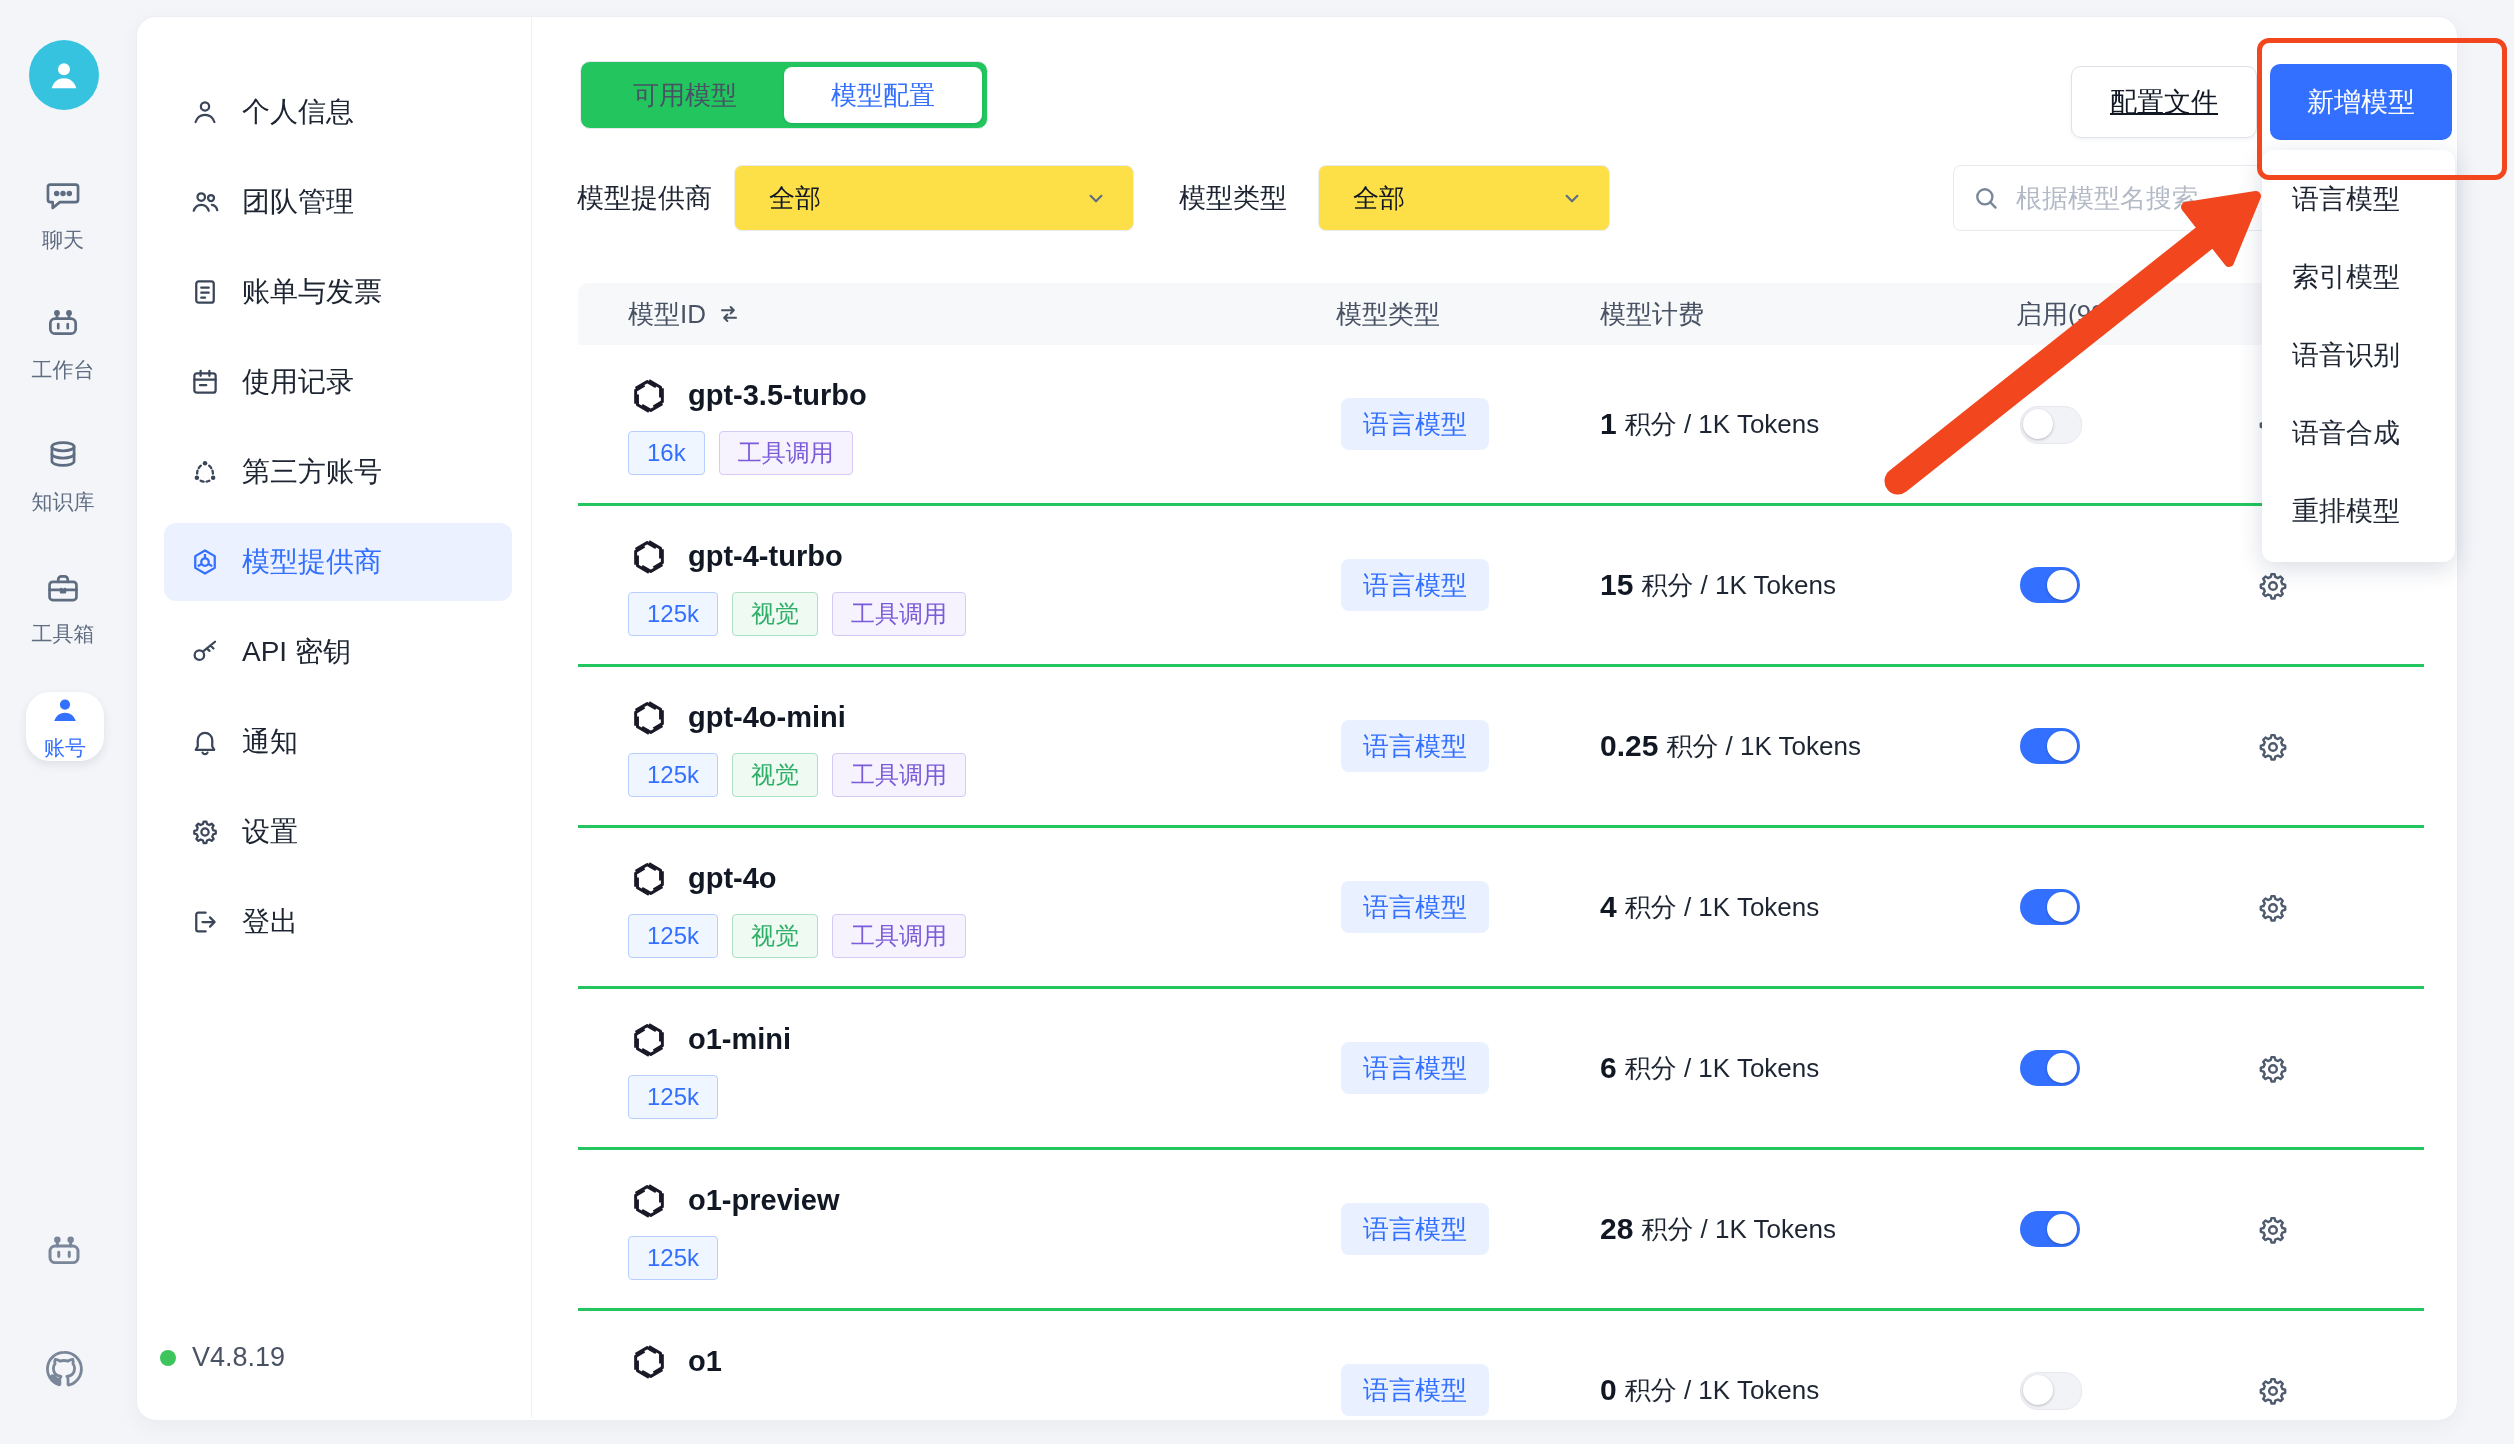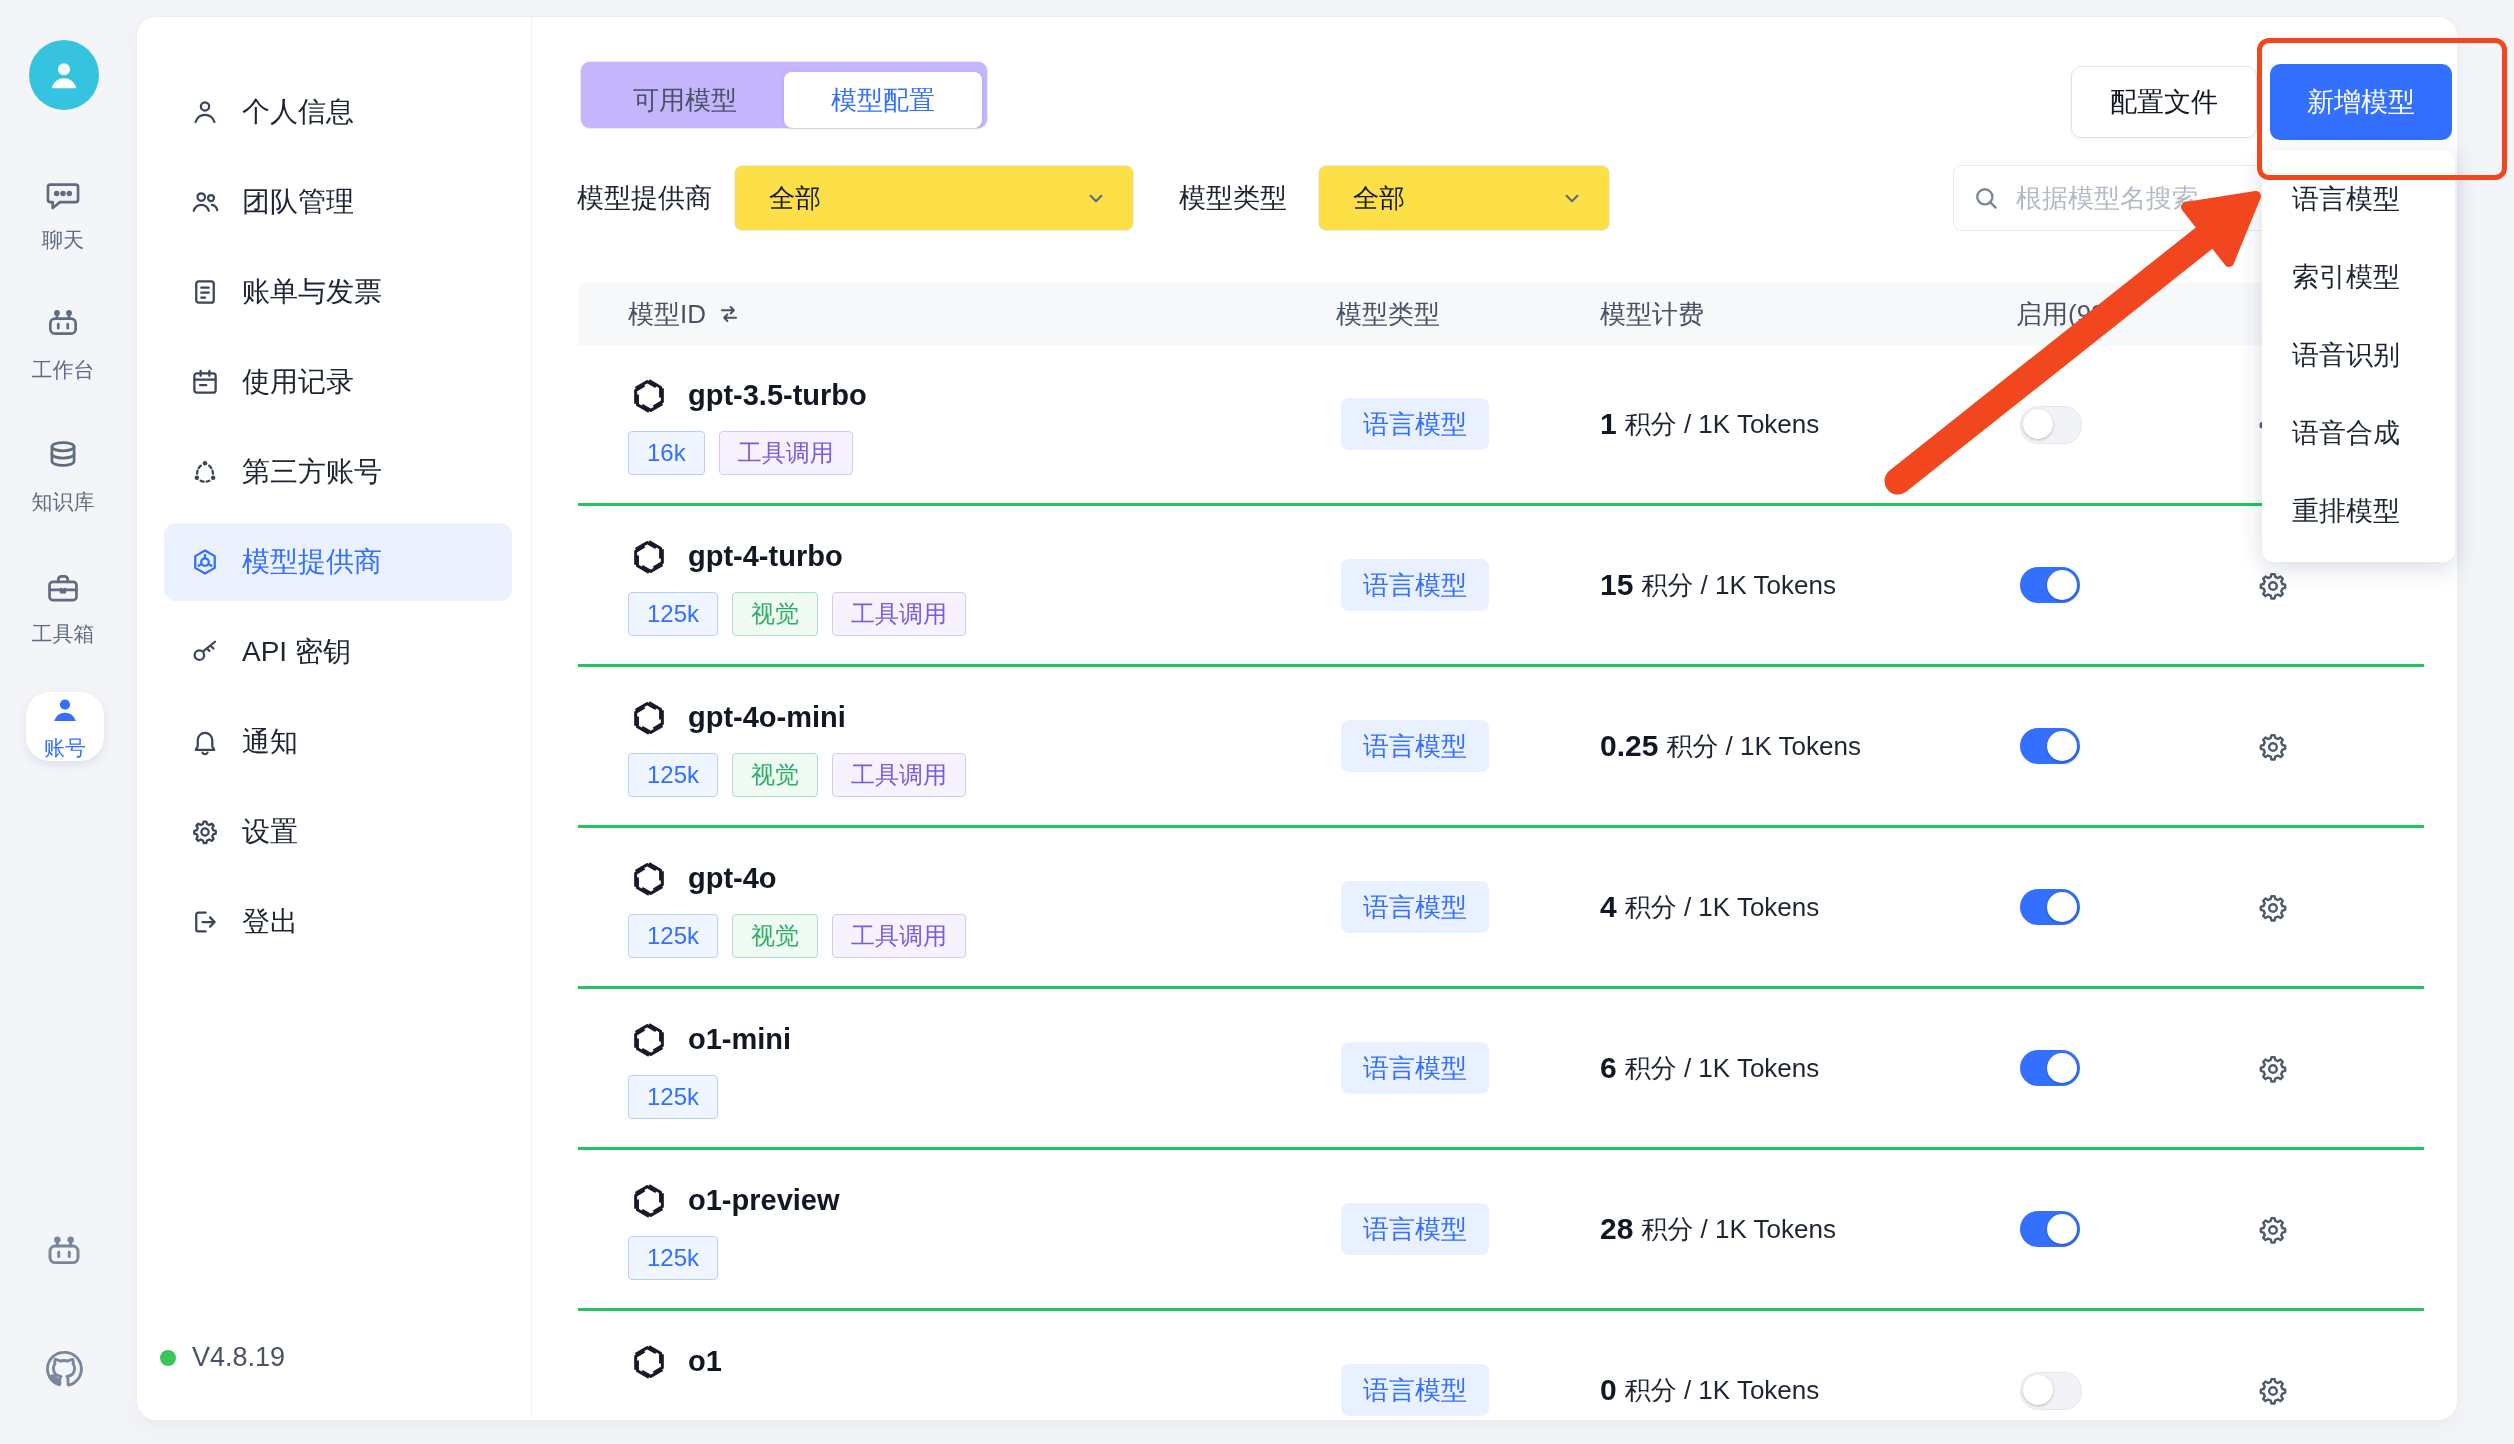--- a/index.html
+++ b/index.html
@@ -33,41 +33,41 @@
   .menu{left:164px;top:73px;width:348px;}
   .menu-item{height:78px;margin-bottom:12px;border-radius:12px;display:flex;align-items:center;
     padding:0 26px;box-sizing:border-box;gap:22px;color:#1D2532;font-size:28px;font-weight:500;cursor:pointer;}
   .menu-item .mic{color:#3A4559;flex:0 0 auto;}
   .menu-item.active{background:var(--accent-soft,#EBF1FF);color:var(--accent,#3370FF);}
   .menu-item.active .mic{color:var(--accent,#3370FF);}
   .version{left:160px;top:1342px;display:flex;align-items:center;gap:16px;font-size:27px;color:#485264;}
   .vdot{width:16px;height:16px;border-radius:50%;background:var(--green-dot,#3DC55C);}
 
   
-  .tabs{left:580px;top:61px;height:68px;background:#c4b5fd;border:1px solid #E8EAF0;border-radius:10px;
-    display:flex;align-items:flex-end;padding:0 5px;box-sizing:border-box;}
+  .tabs{left:580px;top:61px;height:68px;background:#22c55e;border:1px solid #E8EAF0;border-radius:10px;
+    display:flex;align-items:center;padding:0 5px;box-sizing:border-box;}
   .tab{min-width:158px;height:56px;display:flex;align-items:center;justify-content:center;
     font-size:26px;font-weight:500;color:#485264;border-radius:8px;cursor:pointer;padding:0 20px;}
   .tab.active{background:#fff;color:var(--accent,#3370FF);box-shadow:0 1px 3px rgba(20,40,80,.14);}
 
   
   .flabel{font-size:27px;color:#1D2532;font-weight:500;line-height:66px;}
   .select{height:66px;background:#fde047;border:1px solid #E8EBF0;border-radius:8px;
     display:flex;align-items:center;justify-content:space-between;padding:0 24px 0 34px;box-sizing:border-box;
     font-size:26px;color:#111824;cursor:pointer;}
   .search{left:1953px;top:165px;width:471px;height:66px;background:#fff;border:1px solid #E8EBF0;border-radius:8px;
     display:flex;align-items:center;padding:0 18px;box-sizing:border-box;gap:14px;}
   .search input{border:none;outline:none;flex:1;font-size:26px;color:#111824;background:transparent;
     font-family:inherit;}
   .search input::placeholder{color:#B3BAC6;}
 
   
   .btn-outline{left:2071px;top:66px;width:184px;height:70px;background:#fff;border:1px solid #DFE2EA;
     border-radius:10px;display:flex;align-items:center;justify-content:center;font-size:27px;font-weight:500;
-    color:#111824;cursor:pointer;box-shadow:0 2px 4px rgba(20,40,80,.05);}
+    color:#111824;cursor:pointer;box-shadow:0 2px 4px rgba(20,40,80,.05);text-decoration:underline;}
   .btn-primary{left:2270px;top:64px;width:182px;height:76px;background:var(--accent,#3370FF);border-radius:10px;
     display:flex;align-items:center;justify-content:center;font-size:27px;font-weight:500;color:#fff;cursor:pointer;}
 
   
   .dropdown{left:2262px;top:150px;width:193px;height:412px;background:#fff;border-radius:12px;
     box-shadow:0 6px 24px rgba(20,40,80,.16);z-index:40;padding:10px 0;box-sizing:border-box;}
   .dd-item{height:78px;display:flex;align-items:center;padding:0 30px;font-size:27px;font-weight:500;
     color:#1D2532;cursor:pointer;}
 
   

